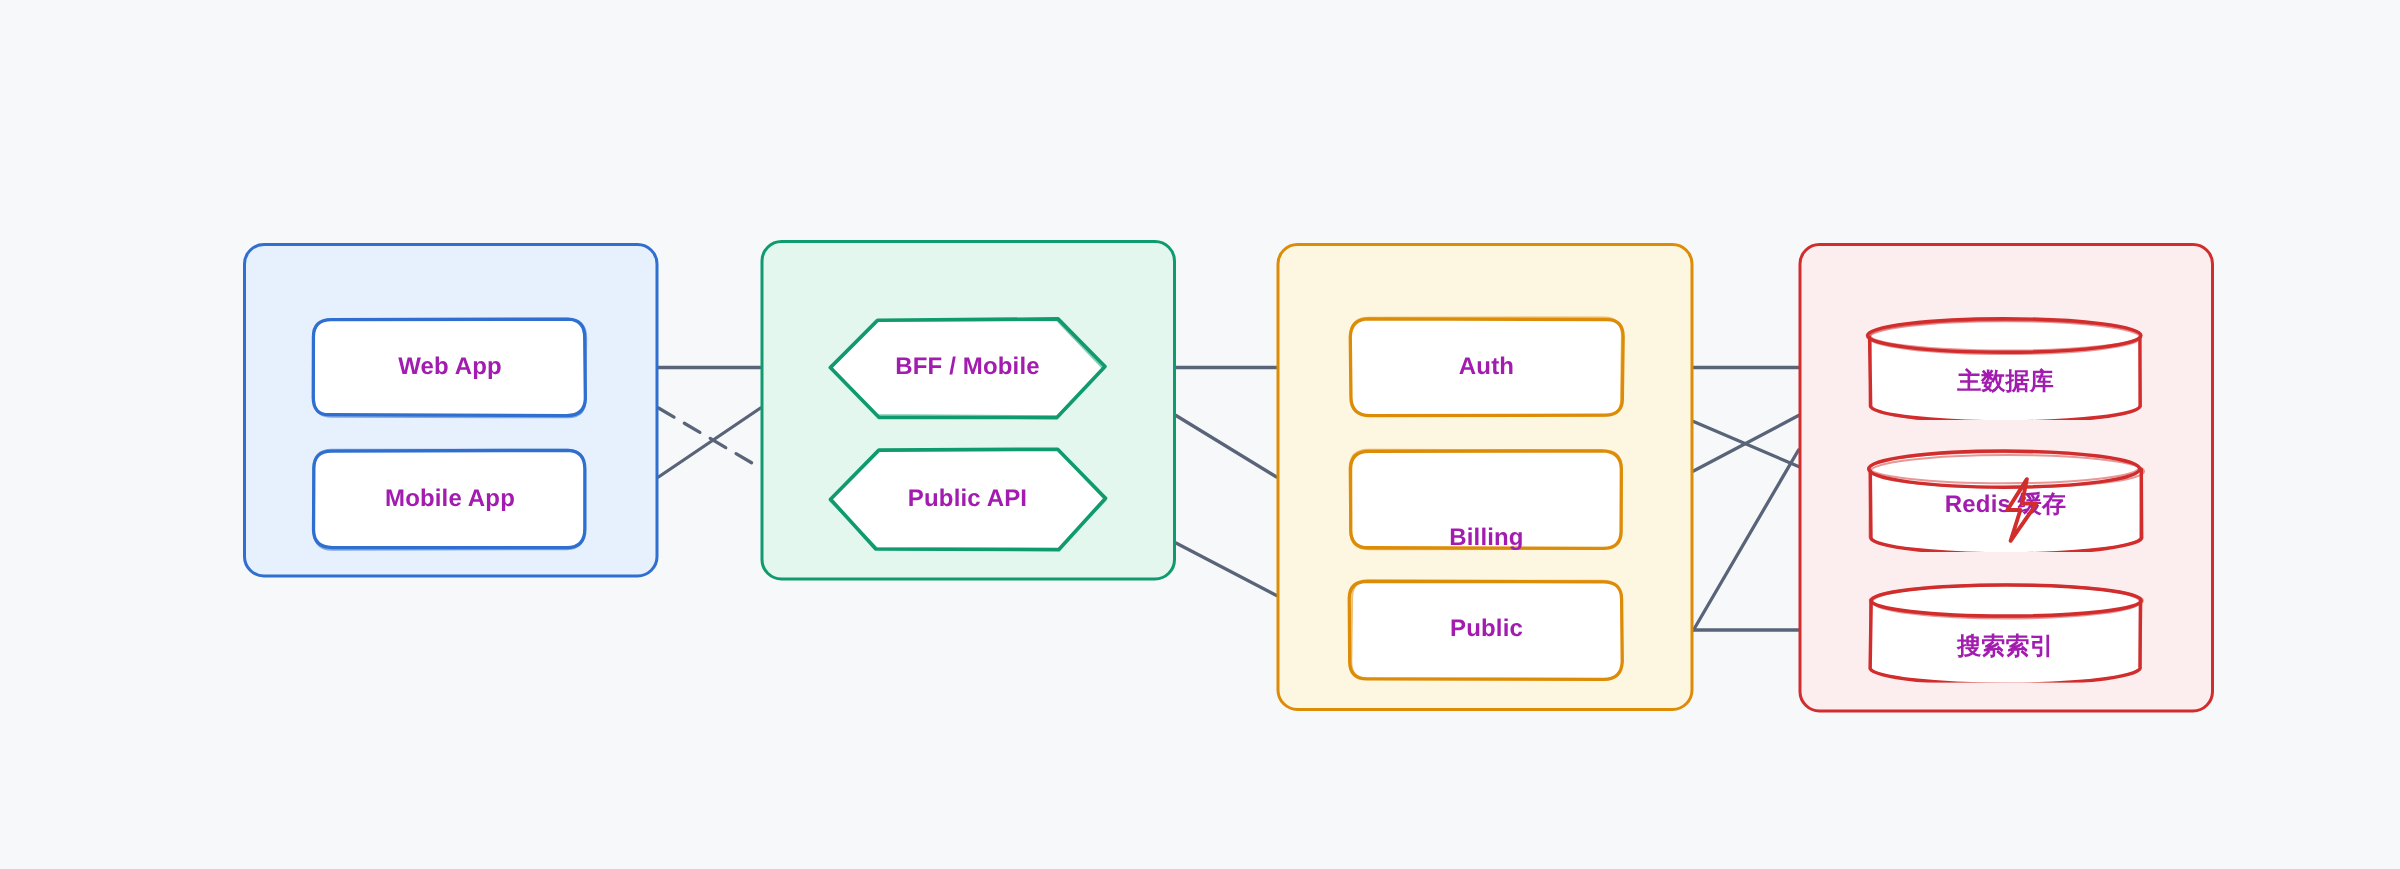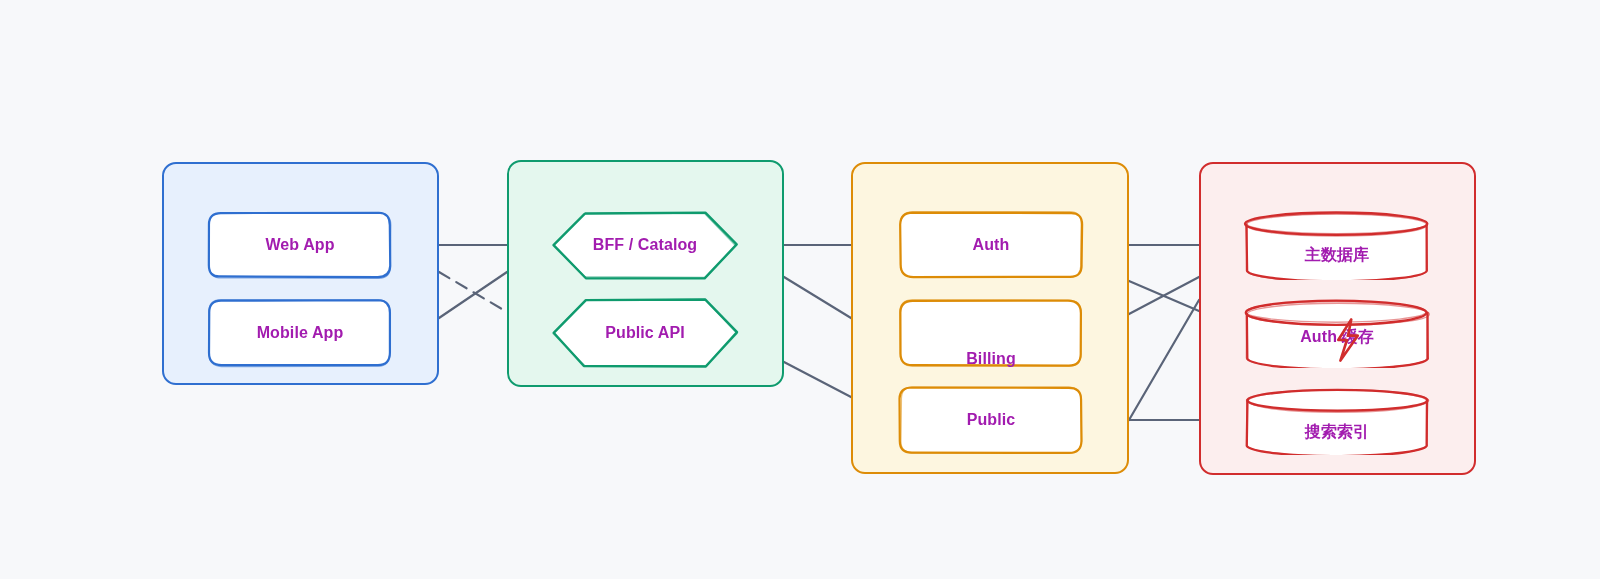--- a/index.html
+++ b/index.html
@@ -94,21 +94,21 @@
         </svg>
         <span class="label">Mobile App</span>
       </div>
       <div class="group" style="left: 507px; top: 160px; width: 277px; height: 227px; border-color: rgb(15, 155, 110); background: rgb(228, 247, 238);"></div>
       <div class="node" style="left: 551px; top: 210px; width: 188px; height: 70px;">
         <svg class="shape" viewBox="0 0 188 70" preserveAspectRatio="none">
           <polygon points="33.839999999999996,2.5 154.16,2.5 185.5,35 154.16,67.5 33.839999999999996,67.5 2.5,35" fill="#ffffff"></polygon>
           <path d="M 34.126065817524704 3.499668074631909 L 154.37717734398188 2.575785399030794 L 185.67470793783417 34.36751856825664 L 153.61155317212993 68.39007546994372 L 34.90082904439458 68.21784143532525 L 2.5399926190916413 35.0693154340467 Z" fill="none" stroke="#0f9b6e" stroke-width="2.4" stroke-linecap="round" stroke-linejoin="round" opacity="1"></path>
           <path d="M 33.02347101224748 3.5850228975457243 L 153.6529876330276 3.4377153406095298 L 184.68588695539435 35.777413434664446 L 154.41530397955108 67.54737236553215 L 33.60685965101554 66.72559292331599 L 2.576006025623533 34.78313422244188 Z" fill="none" stroke="#0f9b6e" stroke-width="1.4" stroke-linecap="round" stroke-linejoin="round" opacity="0.5"></path>
         </svg>
-        <span class="label">BFF / Catalog</span>
+        <span class="label">BFF / Mobile</span>
       </div>
       <div class="node" style="left: 551px; top: 298px; width: 188px; height: 70px;">
         <svg class="shape" viewBox="0 0 188 70" preserveAspectRatio="none">
           <polygon points="33.839999999999996,2.5 154.16,2.5 185.5,35 154.16,67.5 33.839999999999996,67.5 2.5,35" fill="#ffffff"></polygon>
           <path d="M 34.932038298673945 2.084164572080674 L 154.0883698563596 1.4628591060931138 L 186.02853509040017 34.13719096194822 L 154.82420347176688 68.47012994385796 L 32.854501071029574 67.99113964512532 L 2.702059078822871 34.80262594265054 Z" fill="none" stroke="#0f9b6e" stroke-width="2.4" stroke-linecap="round" stroke-linejoin="round" opacity="1"></path>
           <path d="M 34.323554745457855 2.091122341477835 L 154.2857559782014 1.5652754784399994 L 185.9982917495064 35.416733670940964 L 154.76878489097058 67.73362762990111 L 33.603800645276806 67.45993473579173 L 2.1065681699228325 35.47852852418019 Z" fill="none" stroke="#0f9b6e" stroke-width="1.4" stroke-linecap="round" stroke-linejoin="round" opacity="0.5"></path>
         </svg>
         <span class="label">Public API</span>
       </div>
       <div class="group" style="left: 851px; top: 162px; width: 278px; height: 312px; border-color: rgb(221, 140, 7); background: rgb(253, 246, 224);"></div>
@@ -150,21 +150,21 @@
       </div>
       <div class="node" style="left: 1243px; top: 298px; width: 188px; height: 70px;">
         <svg class="shape" viewBox="0 0 188 70" preserveAspectRatio="none">
           <path d="M 4 15 L 4 60.5 A 90 11 0 0 0 184 60.5 L 184 15 A 90 11 0 0 0 4 15 Z" fill="#ffffff"></path>
           <path d="M 3.846722269359381 15.983443737953642 L 4.32993583731816 60.714755535691395 A 90 11 0 0 0 184.76751213146724 59.73882246028577 L 184.52083554329388 14.854936838548136" fill="none" stroke="#d12d2d" stroke-width="2.3" stroke-linecap="round" opacity="1"></path>
           <path d="M 3.5285287858585495 14.309299767161393 L 3.3428971291253795 59.97896164677989 A 90 11 0 0 0 183.79664154080518 60.21527290377546 L 184.22727508592757 15.002374649514618" fill="none" stroke="#d12d2d" stroke-width="1.3" stroke-linecap="round" opacity="0.55"></path>
           <ellipse cx="93.13876056700887" cy="14.732734308337204" rx="90.37337869481341" ry="12.05061739790282" fill="none" stroke="#d12d2d" stroke-width="2.3" stroke-linecap="round" opacity="1"></ellipse>
           <ellipse cx="92.87896358984474" cy="13.832029029998012" rx="90.06164506138845" ry="10.347118139545023" fill="none" stroke="#d12d2d" stroke-width="1.4" stroke-linecap="round" opacity="0.5"></ellipse>
           <ellipse cx="95.19657573229473" cy="16.165062965319986" rx="91.1554178606744" ry="10.863443077129052" fill="none" stroke="#d12d2d" stroke-width="1.4" stroke-linecap="round" opacity="0.5"></ellipse>
         </svg>
-        <span class="label" style="margin-top: 8px;">Auth 缓存</span>
+        <span class="label" style="margin-top: 8px;">Redis 缓存</span>
         <svg class="overlay-icon" viewBox="0 0 24 40" width="26" height="44" style="left: 49%; top: 28%;">
           <path d="M15 1 L3 20 L11 20 L5 39 L21 16 L12 16 Z" fill="none" stroke="#d12d2d" stroke-width="2.4" stroke-linejoin="round"></path>
         </svg>
       </div>
       <div class="node" style="left: 1243px; top: 385px; width: 188px; height: 70px;">
         <svg class="shape" viewBox="0 0 188 70" preserveAspectRatio="none">
           <path d="M 4 15 L 4 60.5 A 90 11 0 0 0 184 60.5 L 184 15 A 90 11 0 0 0 4 15 Z" fill="#ffffff"></path>
           <path d="M 4.466864586466395 15.83162474717555 L 3.749034691112598 60.74312186299037 A 90 11 0 0 0 183.65111446401622 59.562623739271714 L 183.96245942151288 15.676947117632697" fill="none" stroke="#d12d2d" stroke-width="2.3" stroke-linecap="round" opacity="1"></path>
           <path d="M 3.6038211824390203 14.5848565104347 L 4.081332779341067 60.33526468315873 A 90 11 0 0 0 184.03723793068772 60.21991968188431 L 184.61196632451004 14.747366428723264" fill="none" stroke="#d12d2d" stroke-width="1.3" stroke-linecap="round" opacity="0.55"></path>
           <ellipse cx="94.46994090171994" cy="15.332188011185353" rx="89.9852329498321" ry="10.381311536129243" fill="none" stroke="#d12d2d" stroke-width="2.3" stroke-linecap="round" opacity="1"></ellipse>

